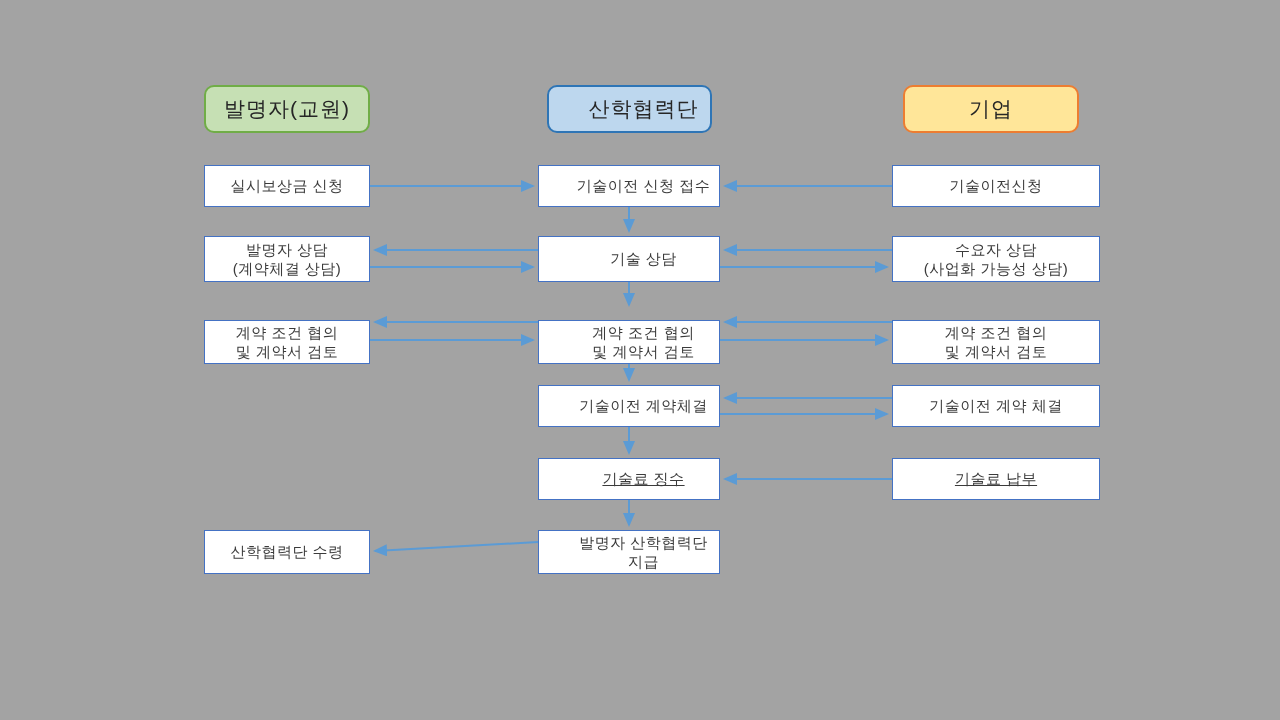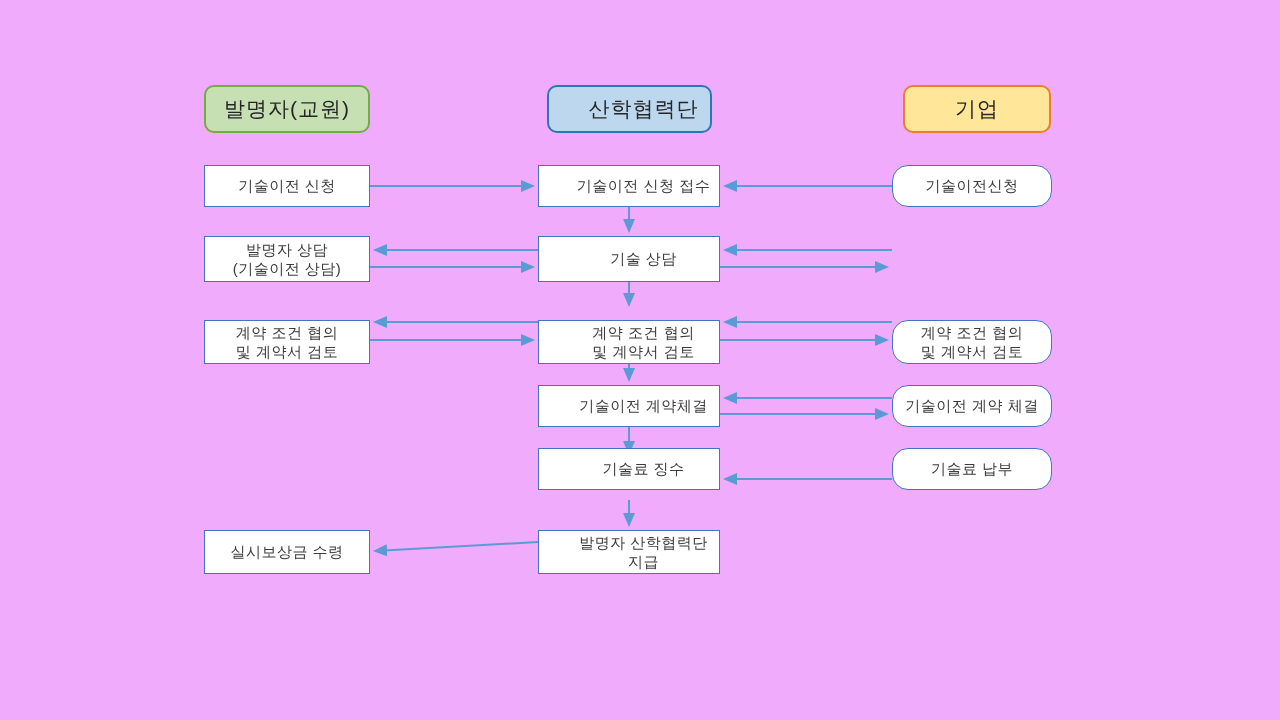--- a/index.html
+++ b/index.html
@@ -4,21 +4,21 @@
 <style>
   html, body { margin: 0; padding: 0; }
   body {
     font-family: "Liberation Sans", sans-serif;
     background: #ffffff;
   }
   .canvas {
     position: relative;
     width: 1280px;
     height: 720px;
-    background: #f0abfc;
+    background: #a3a3a3;
     overflow: hidden;
   }
   .arrow-layer {
     position: absolute;
     left: 0; top: 0;
     width: 1280px; height: 720px;
   }
   .lane-header {
     position: absolute;
     height: 48px;
@@ -26,44 +26,44 @@
     display: flex;
     align-items: center;
     justify-content: center;
     font-size: 21px;
     color: #262626;
     letter-spacing: 1px;
     box-sizing: border-box;
   }
   .lane-inventor   { left: 204px; top: 85px; width: 166px; background: #c6e0b4; border: 2px solid #70ad47; }
   .lane-foundation { left: 547px; top: 85px; width: 165px; background: #bdd7ee; border: 2px solid #2e75b6; padding-left: 28px; }
-  .lane-company    { left: 903px; top: 85px; width: 148px; background: #ffe699; border: 2px solid #ed7d31; text-align: right; }
+  .lane-company    { left: 903px; top: 85px; width: 176px; background: #ffe699; border: 2px solid #ed7d31; text-align: right; }
   .box {
     position: absolute;
     background: #ffffff;
     border: 1.5px solid #4472c4;
     box-sizing: border-box;
     display: flex;
     align-items: center;
     justify-content: center;
     text-align: center;
     font-size: 15px;
     line-height: 1.28;
     color: #3b3b3b;
     white-space: pre-line;
     letter-spacing: 0.5px;
   }
   .col-left  { left: 204px; width: 166px; }
   .col-mid   { left: 538px; width: 182px; padding-left: 29px; }
-  .col-right { left: 892px; width: 160px; border-radius: 16px; }
+  .col-right { left: 892px; width: 208px; }
   .r1 { top: 165px; height: 42px; }
   .r2 { top: 236px; height: 46px; }
   .r3 { top: 320px; height: 44px; }
   .r4 { top: 385px; height: 42px; }
-  .r5 { top: 448px; height: 42px; }
+  .r5 { top: 458px; height: 42px; text-decoration: underline; }
   .r6 { top: 530px; height: 44px; }
 </style>
 </head>
 <body>
 
 <div class="canvas">
 
   <svg class="arrow-layer" viewBox="0 0 1280 720" xmlns="http://www.w3.org/2000/svg">
     <defs>
       <marker id="ah" markerWidth="7" markerHeight="6" refX="6" refY="3" orient="auto" markerUnits="strokeWidth">
@@ -97,38 +97,40 @@
       <line x1="892" y1="479" x2="725" y2="479" marker-end="url(#ah)"></line>
 
       <line x1="538" y1="542" x2="375" y2="551" marker-end="url(#ah)"></line>
     </g>
   </svg>
 
   <div class="lane-header lane-inventor">발명자(교원)</div>
   <div class="lane-header lane-foundation">산학협력단</div>
   <div class="lane-header lane-company">기업</div>
 
-  <div class="box col-left r1">기술이전 신청</div>
+  <div class="box col-left r1">실시보상금 신청</div>
   <div class="box col-mid r1">기술이전 신청 접수</div>
   <div class="box col-right r1">기술이전신청</div>
 
   <div class="box col-left r2">발명자 상담
-(기술이전 상담)</div>
+(계약체결 상담)</div>
   <div class="box col-mid r2">기술 상담</div>
+  <div class="box col-right r2">수요자 상담
+(사업화 가능성 상담)</div>
 
   <div class="box col-left r3">계약 조건 협의
 및 계약서 검토</div>
   <div class="box col-mid r3">계약 조건 협의
 및 계약서 검토</div>
   <div class="box col-right r3">계약 조건 협의
 및 계약서 검토</div>
 
   <div class="box col-mid r4">기술이전 계약체결</div>
   <div class="box col-right r4">기술이전 계약 체결</div>
 
   <div class="box col-mid r5">기술료 징수</div>
   <div class="box col-right r5">기술료 납부</div>
 
-  <div class="box col-left r6">실시보상금 수령</div>
+  <div class="box col-left r6">산학협력단 수령</div>
   <div class="box col-mid r6">발명자 산학협력단
 지급</div>
 
 </div>
 
 </body></html>

